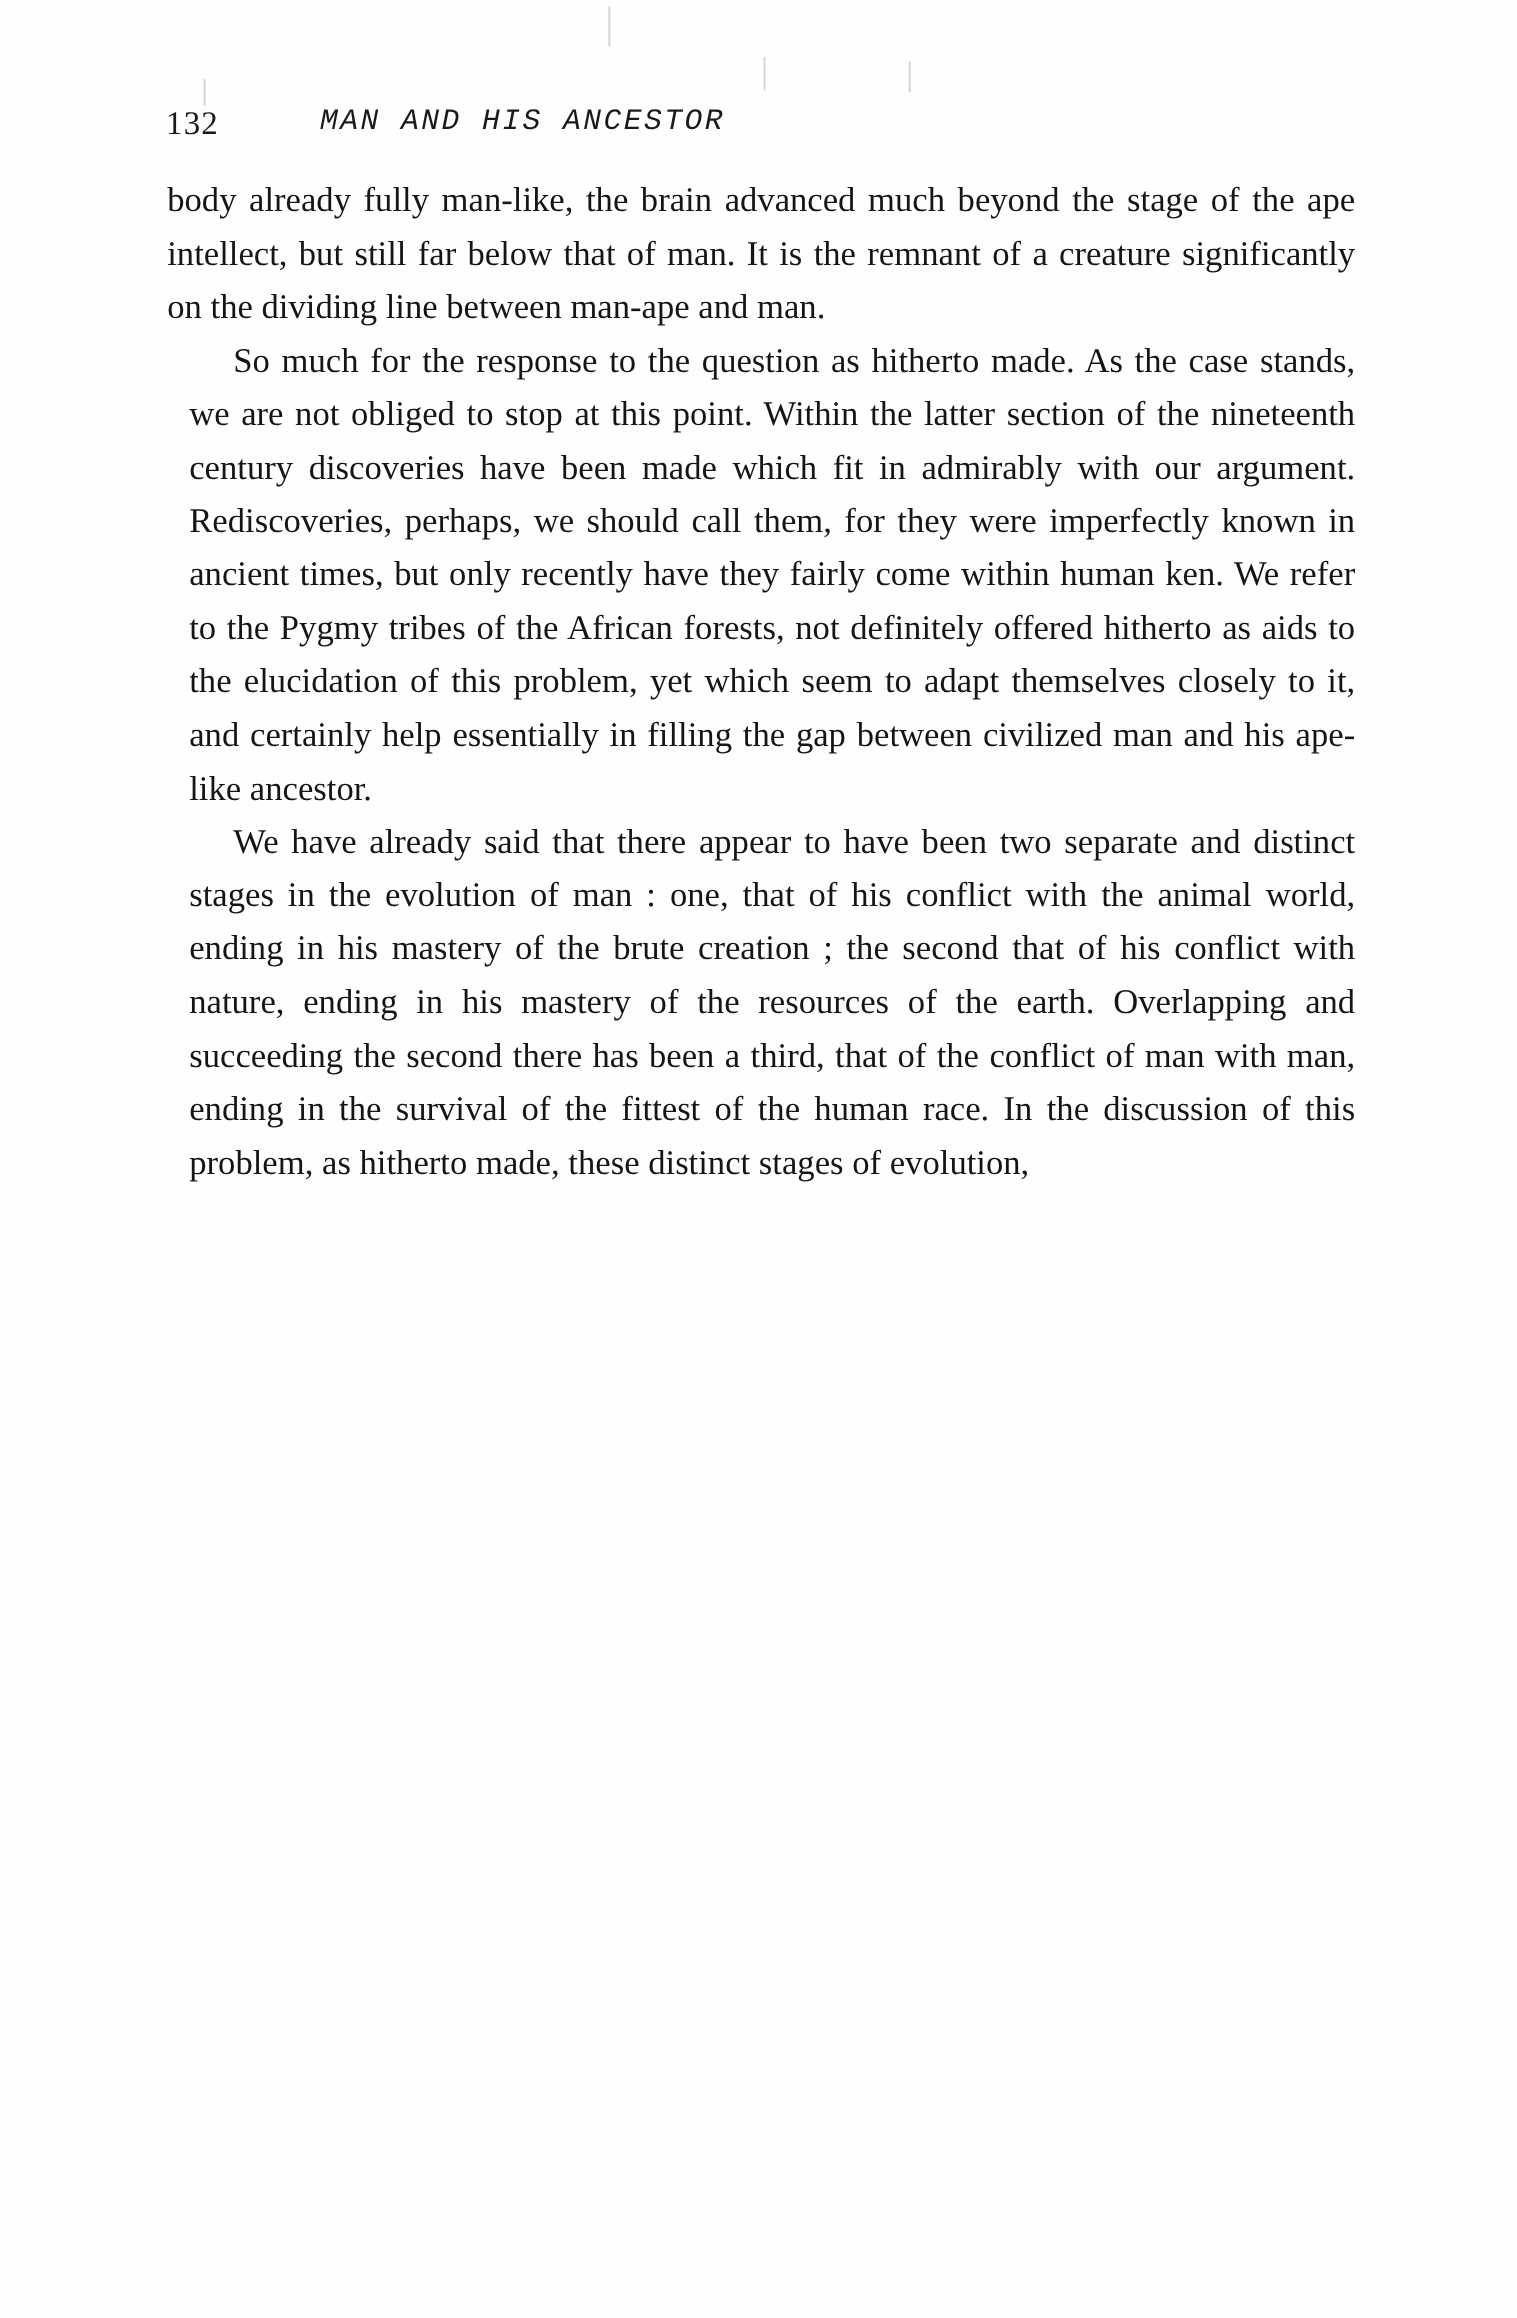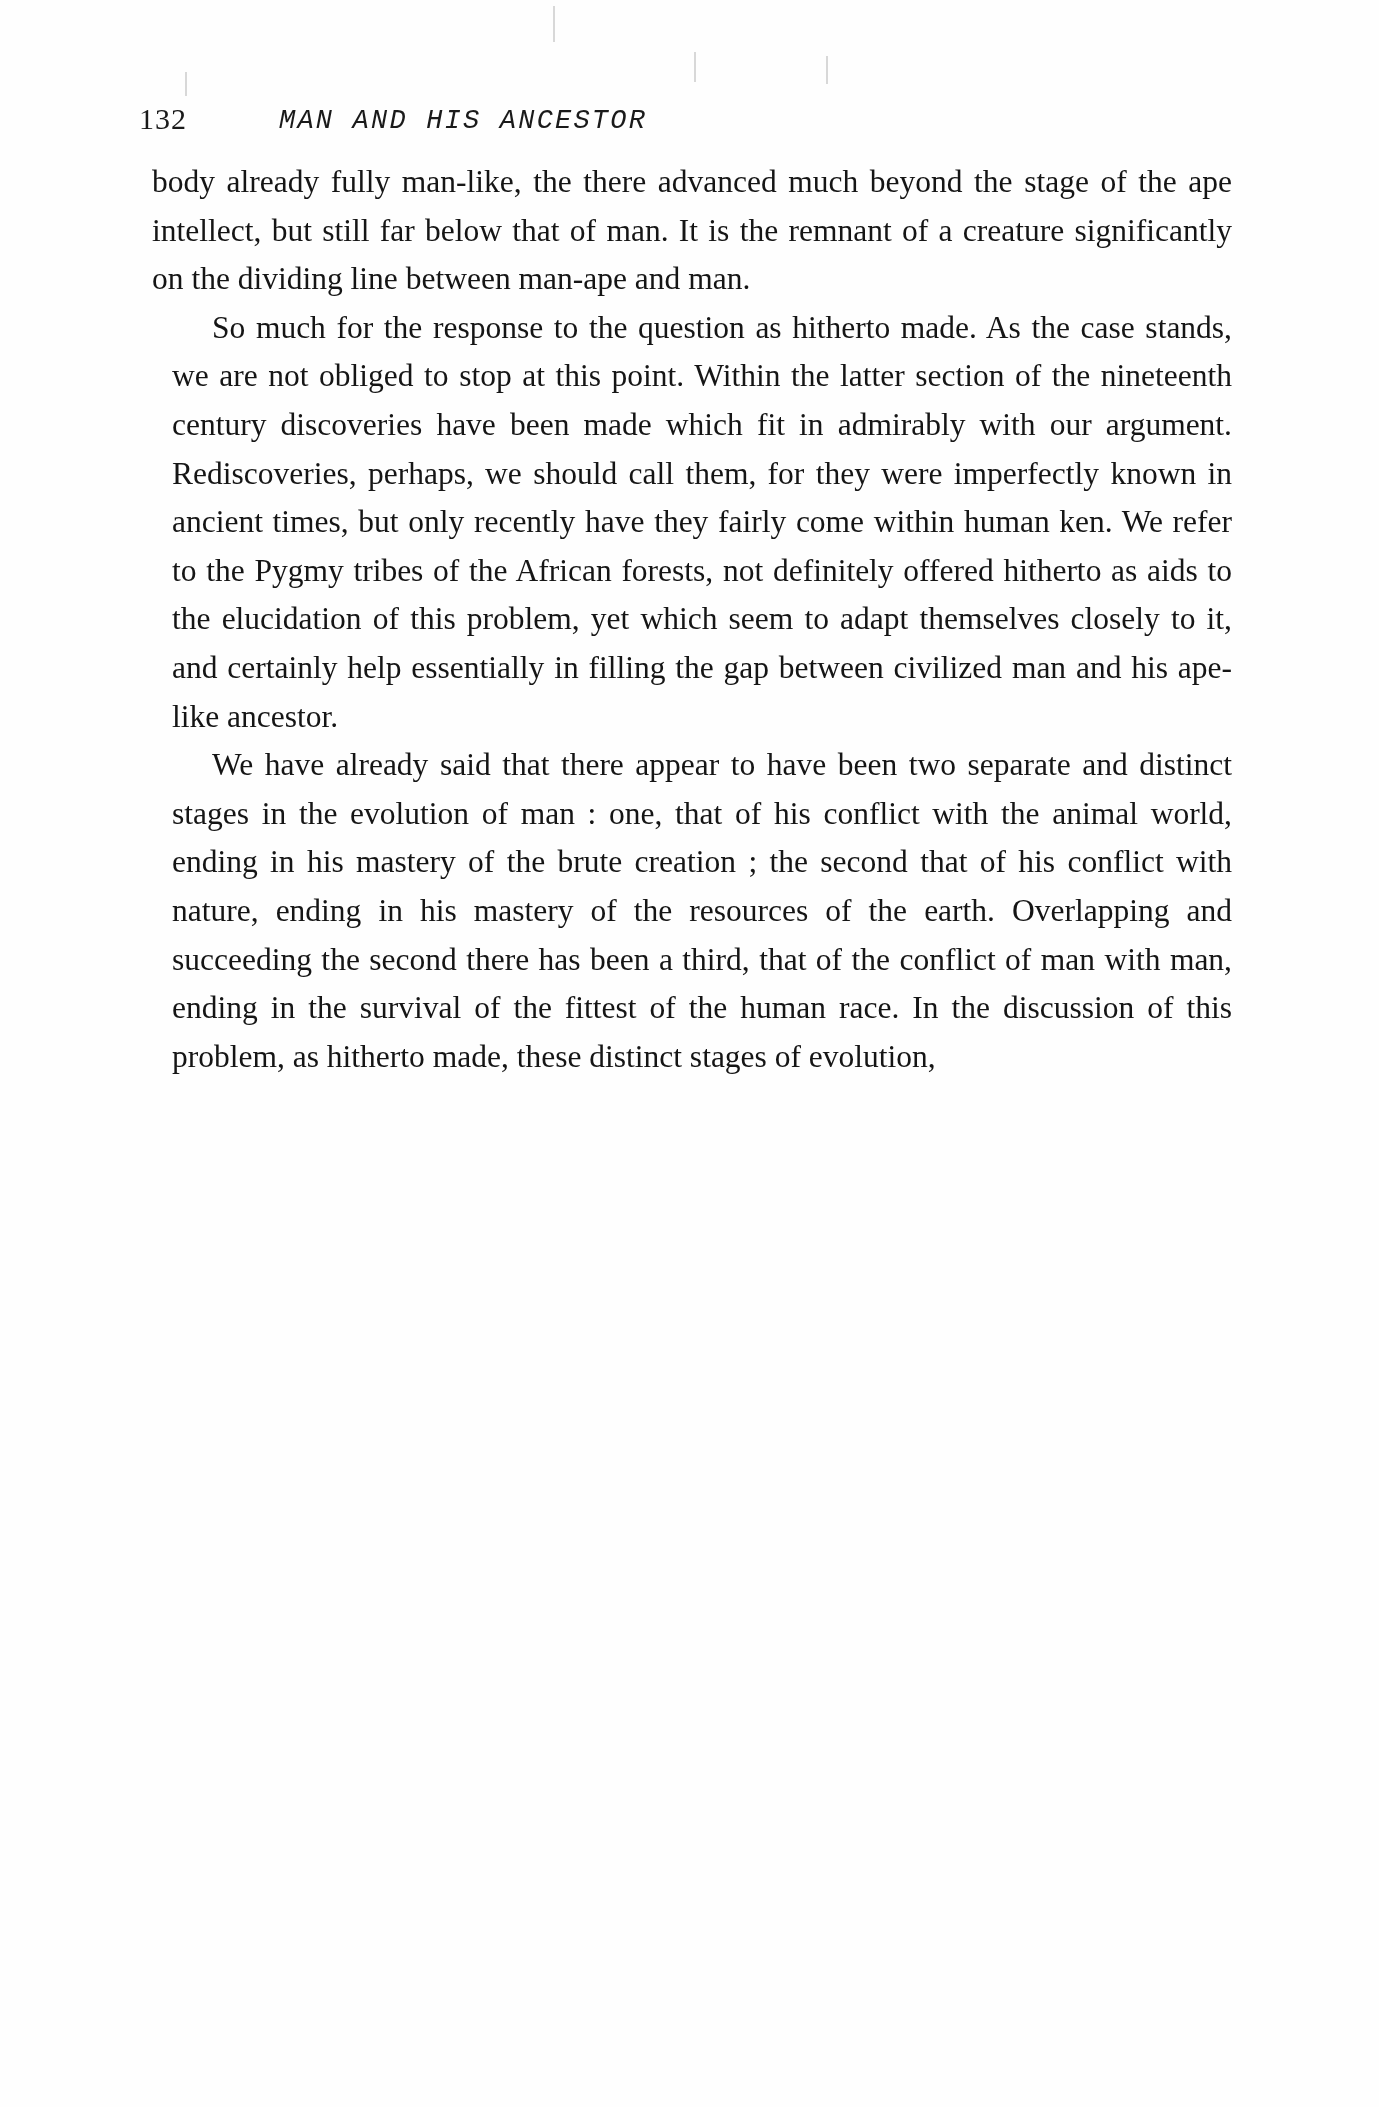--- a/index.html
+++ b/index.html
@@ -19,25 +19,25 @@
     position: absolute;
     top: 0;
     left: 0;
     width: 1379px;
     height: 2107px;
     background: #fefefe;
   }
   .page-header {
     position: absolute;
     top: 96px;
-    left: 139px;
+    left: 151px;
     width: 1080px;
     height: 40px;
     display: flex;
-    align-items: flex-end;
+    align-items: flex-start;
   }
   .folio {
     font-family: "Liberation Serif", serif;
     font-size: 30px;
     letter-spacing: 1px;
     color: #1a1a1a;
     width: 140px;
   }
   .running-head {
     font-family: Liberation Mono, monospace;
@@ -84,18 +84,18 @@
   <div class="edge-mark mark-b"></div>
   <div class="edge-mark mark-c"></div>
   <div class="edge-mark mark-d"></div>
 
   <div class="page-header">
     <span class="folio">132</span>
     <span class="running-head">MAN AND HIS ANCESTOR</span>
   </div>
 
   <div class="body-text">
-    <p class="para">body already fully man-like, the there advanced much beyond the stage of the ape intellect, but still far below that of man. It is the remnant of a creature significantly on the dividing line between man-ape and man.</p>
+    <p class="para">body already fully man-like, the brain advanced much beyond the stage of the ape intellect, but still far below that of man. It is the remnant of a creature significantly on the dividing line between man-ape and man.</p>
     <p class="para indent">So much for the response to the question as hitherto made. As the case stands, we are not obliged to stop at this point. Within the latter section of the nineteenth century discoveries have been made which fit in admirably with our argument. Rediscoveries, perhaps, we should call them, for they were imperfectly known in ancient times, but only recently have they fairly come within human ken. We refer to the Pygmy tribes of the African forests, not definitely offered hitherto as aids to the elucidation of this problem, yet which seem to adapt themselves closely to it, and certainly help essentially in filling the gap between civilized man and his ape-like ancestor.</p>
     <p class="para indent">We have already said that there appear to have been two separate and distinct stages in the evolution of man : one, that of his conflict with the animal world, ending in his mastery of the brute creation ; the second that of his conflict with nature, ending in his mastery of the resources of the earth. Overlapping and succeeding the second there has been a third, that of the conflict of man with man, ending in the survival of the fittest of the human race. In the discussion of this problem, as hitherto made, these distinct stages of evolution,</p>
   </div>
 
 </div>
 
 </body></html>

